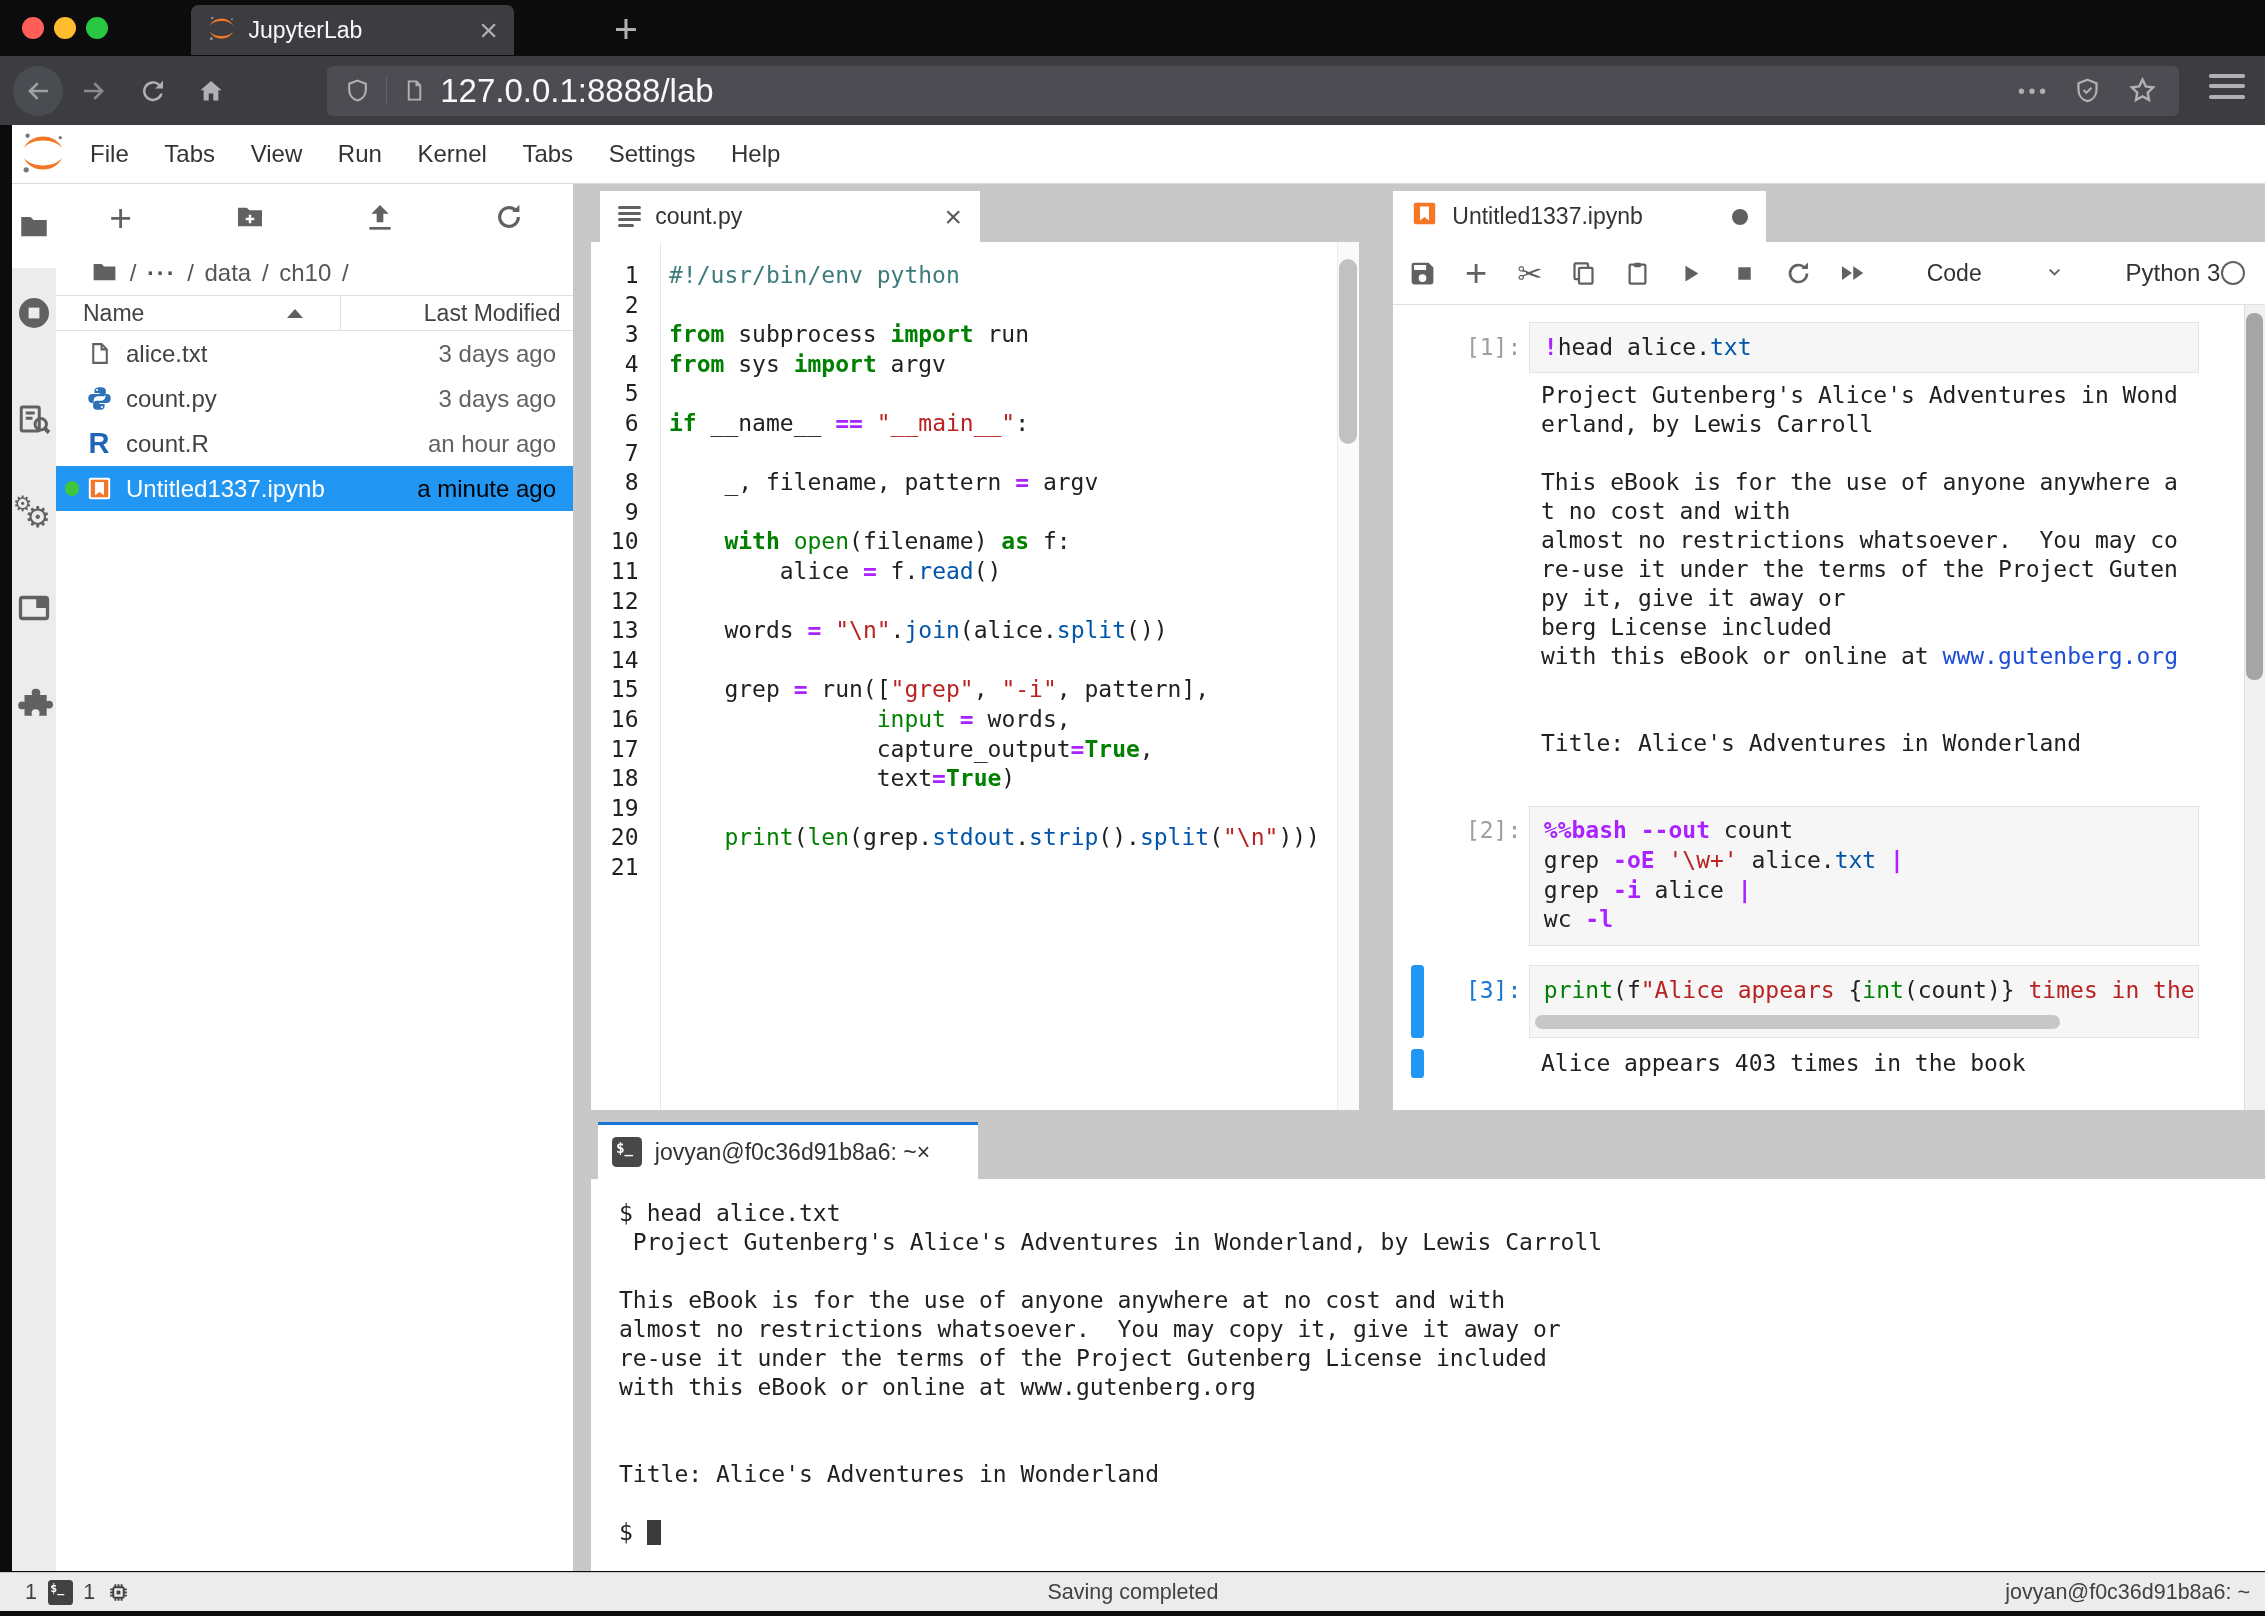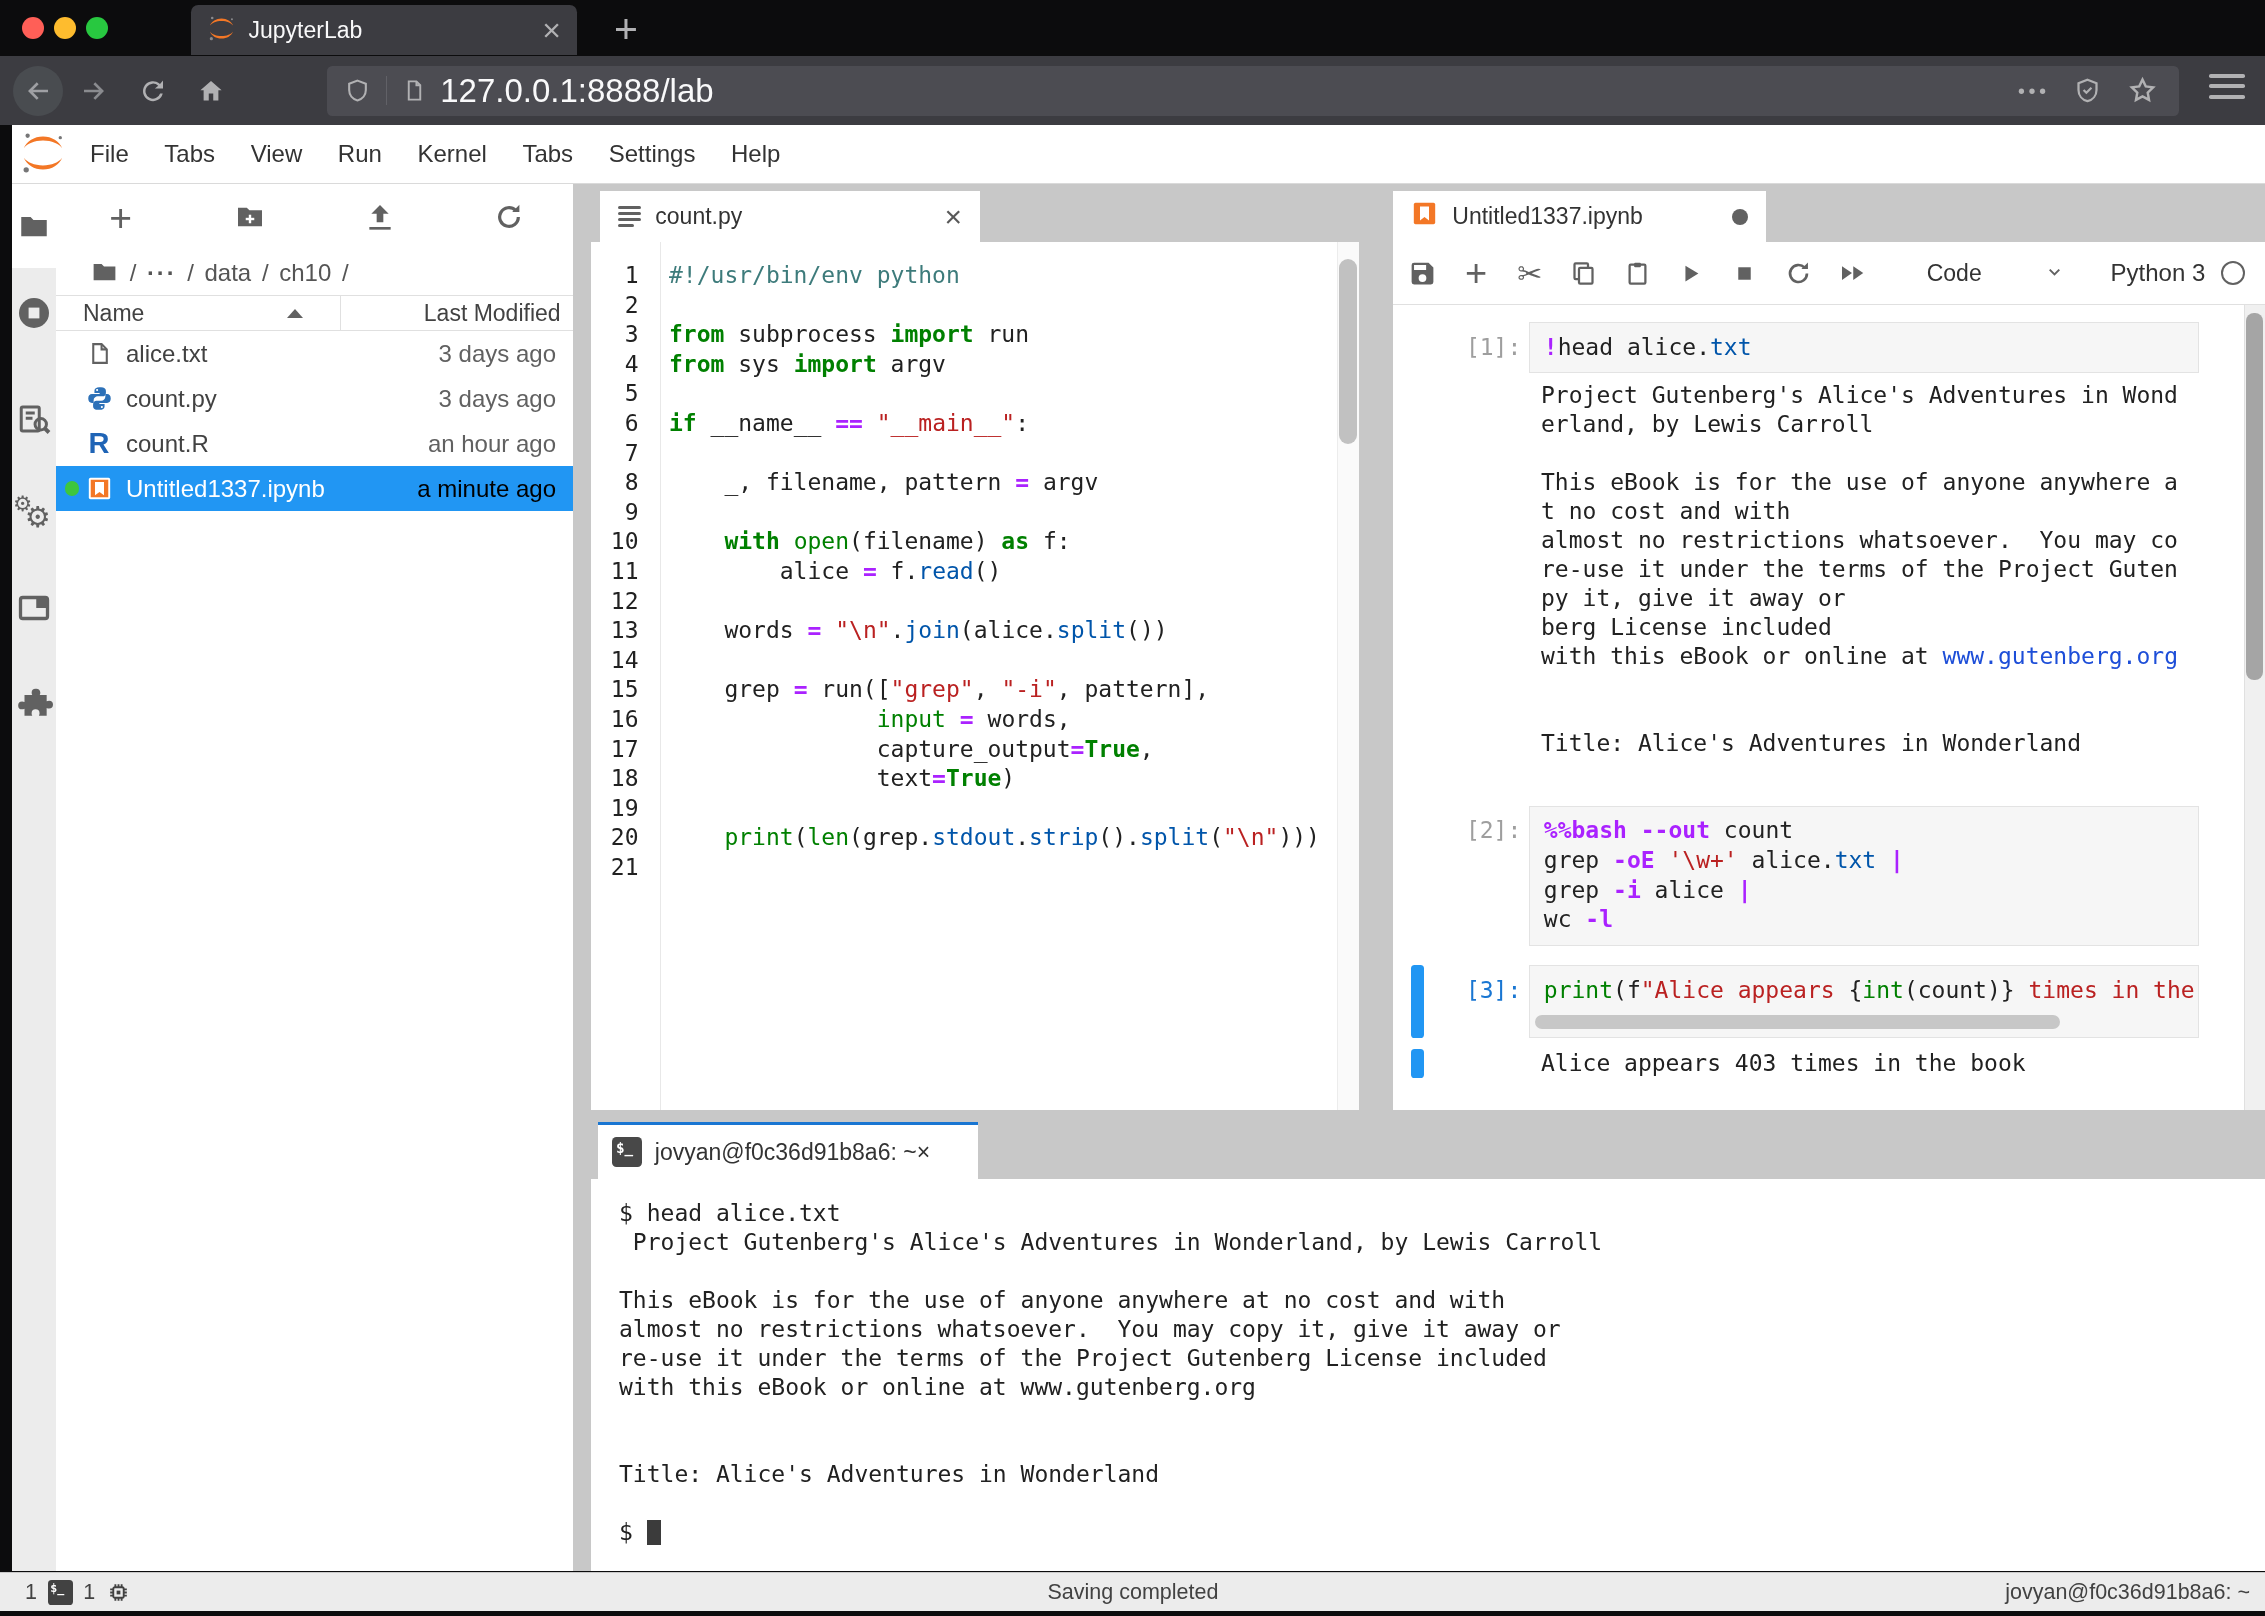--- a/index.html
+++ b/index.html
@@ -3,21 +3,21 @@
 <meta charset="utf-8">
 <style>
   * { margin:0; padding:0; box-sizing:border-box; }
   body { background:#000; font-family:"Liberation Sans", sans-serif; }
   #screen { position:relative; width:2266px; height:1617px; background:#0c0c0d; overflow:hidden; }
 
   
   .titlebar { position:absolute; left:0; top:0; width:2266px; height:56px; background:#0c0c0d; }
   .traffic { position:absolute; top:17px; width:22.4px; height:22.4px; border-radius:50%; }
   .t-red{ left:21.5px; background:#ff5f57; } .t-yellow{ left:54px; background:#febc2e; } .t-green{ left:86px; background:#28c840; }
-  .btab { position:absolute; left:191px; top:5.4px; width:386px; height:50px; background:#3c3c41; border-radius:7.2px 7.2px 0 0; display:flex; align-items:center; padding:0 16px; }
+  .btab { position:absolute; left:191px; top:5.4px; width:323px; height:50px; background:#3c3c41; border-radius:7.2px 7.2px 0 0; display:flex; align-items:center; padding:0 16px; }
   .btab-title { color:#f9f9fa; font-size:23px; margin-left:12.5px; }
   .btab-close { margin-left:auto; color:#b1b1b3; font-size:32px; line-height:32px; }
   .newtab { position:absolute; left:614px; top:7.2px; color:#b1b1b3; font-size:41px; font-weight:300; line-height:45px; }
 
   .toolbar { position:absolute; left:0; top:56px; width:2266px; height:70px; background:#3c3c41; }
   .navbtn { position:absolute; top:16px; width:38px; height:38px; display:flex; align-items:center; justify-content:center; }
   .backcircle { position:absolute; left:12.5px; top:9.9px; width:50px; height:50px; border-radius:50%; background:#494c50; display:flex; align-items:center; justify-content:center; }
   .urlbar { position:absolute; left:327px; top:9.9px; width:1852px; height:50px; background:#4c4c52; border-radius:5.4px; display:flex; align-items:center; padding:0 18px; }
   .url-divider { width:0.9px; height:29px; background:#616167; margin:0 16px; }
   .url-text { color:#f9f9fa; font-size:33px; margin-left:14.3px; }
@@ -87,21 +87,21 @@
   .tk-m { color:#aa22ff; font-weight:bold; }
   .tk-p { color:#0055aa; }
   .tk-t { color:#212121; }
   .tk-l { color:#1d4ed8; }
 
   
   .nb-toolbar { position:absolute; left:820px; top:58px; width:872px; height:63px; background:#fff; border-bottom:0.9px solid #e0e0e0; display:flex; align-items:center; padding-left:12.5px; }
   .nbt-btn { width:34px; height:39px; margin-right:19.7px; display:flex; align-items:center; justify-content:center; }
   .celltype { font-size:23px; color:#333; margin-left:38px; }
   .nbt-chev { margin-left:61px; }
-  .kernel-group { margin-left:auto; display:flex; align-items:center; gap:16px; padding-right:19.7px; }
+  .kernel-group { margin-left:auto; display:flex; align-items:center; gap:1px; padding-right:19.7px; }
   .kernel-name { font-size:24px; color:#333; }
   .kernel-status { width:24px; height:24px; border:2.7px solid #616161; border-radius:50%; }
   .scissor { font-family:"DejaVu Sans", sans-serif; font-size:30px; color:#616161; }
 
   .nb-content { position:absolute; left:820px; top:121px; width:872px; height:805px; background:#fff; overflow:hidden; }
   .nb-scroll { position:absolute; right:0; top:0; width:21.5px; height:100%; background:#f0f0f0; border-left:0.9px solid #e0e0e0; }
   .nb-thumb { position:absolute; right:1.8px; top:8px; width:17px; height:367px; background:#a5a5a5; border-radius:8px; }
   .cell-row, .out-row { display:flex; }
   .collapser { width:12.5px; margin-left:18px; border-radius:3.6px; flex-shrink:0; }
   .collapser.on { background:#2196f3; }

